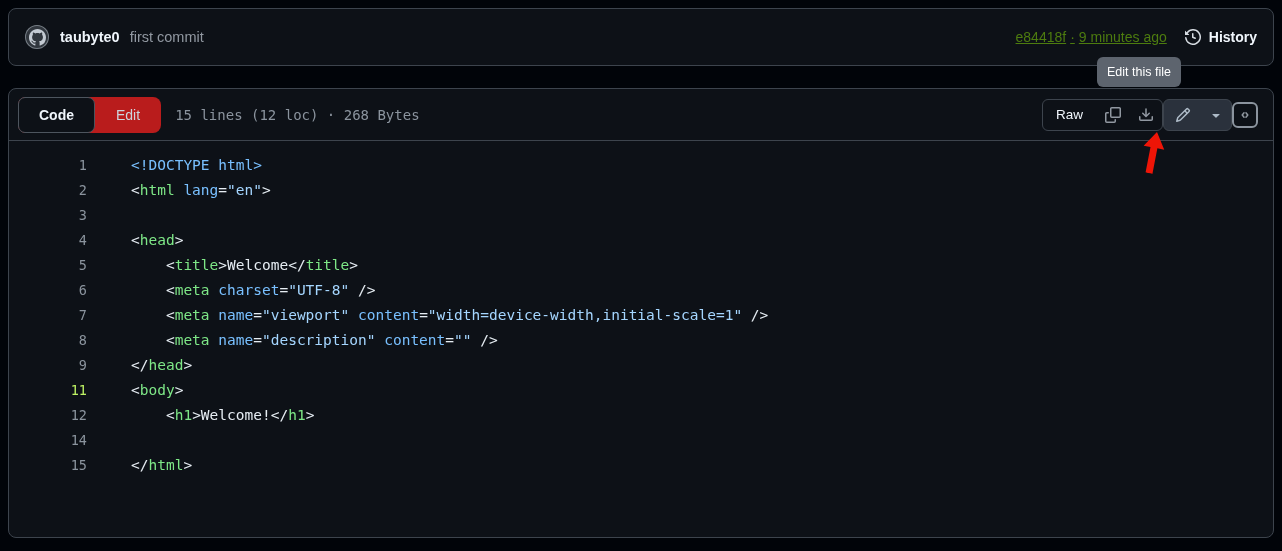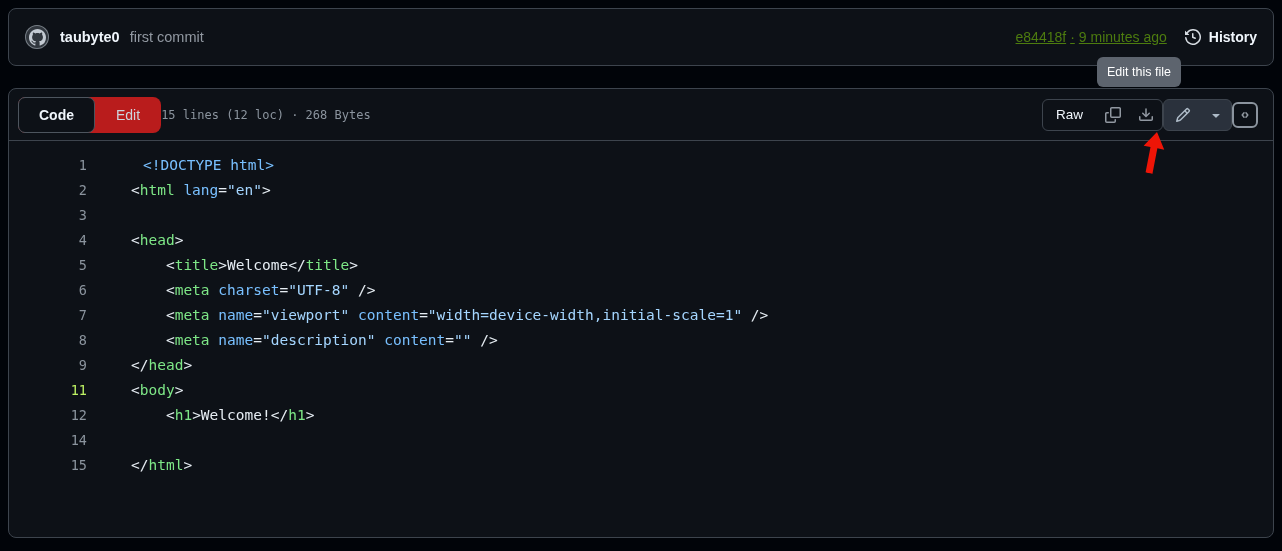--- a/index.html
+++ b/index.html
@@ -49,22 +49,22 @@
   }
   .seg {
     display:flex; align-items:center; padding:0 20px;
     font-size:14px; color:#cdd5dd; border-radius:7px;
     background:none; border:1px solid transparent; font-family:inherit; cursor:pointer;
   }
   .seg.active {
     background:#0d1117; border:1px solid #4d555e; color:#f0f6fc; font-weight:700;
   }
   .file-meta {
-    margin-left:0; font-family:"DejaVu Sans Mono", monospace;
-    font-size:12px; color:#8b949e; letter-spacing:0;
+    margin-left:14px; font-family:"DejaVu Sans Mono", monospace;
+    font-size:14px; color:#8b949e; letter-spacing:0;
   }
   .toolbar-right { margin-left:auto; display:flex; align-items:center; gap:0; }
   .btn-group {
     display:flex; align-items:stretch; height:32px;
     border:1px solid #3d444d; border-radius:6px; overflow:hidden;
   }
   .btn-group > * + * { border-left:1px solid #3d444d; }
   .tb-btn {
     display:flex; align-items:center; justify-content:center;
     background:none; border:none; color:#f0f6fc; font-size:13.5px; font-weight:500;
@@ -170,21 +170,21 @@
 
         <button class="symbols-btn">
           <svg width="14" height="14" viewBox="0 0 16 16">
             <path d="M6.9 5.4 4.8 8l2.1 2.6M9.1 5.4 11.2 8l-2.1 2.6" fill="none" stroke="currentColor" stroke-width="1.7" stroke-linecap="round" stroke-linejoin="round"></path>
           </svg>
         </button>
       </div>
     </div>
 
     <div class="code-area">
-        <div class="code-line"><span class="line-num" style="color: rgb(139, 148, 158);">1</span><span class="line-content"><span style="color: rgb(121, 192, 255); margin-left: 12px;">&lt;!DOCTYPE html&gt;</span></span></div>
+        <div class="code-line"><span class="line-num" style="color: rgb(139, 148, 158);">1</span><span class="line-content"><span style="color: rgb(121, 192, 255);">&lt;!DOCTYPE html&gt;</span></span></div>
         <div class="code-line"><span class="line-num" style="color: rgb(139, 148, 158);">2</span><span class="line-content"><span style="color: rgb(230, 237, 243);">&lt;</span><span style="color: rgb(126, 231, 135);">html</span><span style="color: rgb(230, 237, 243);"> </span><span style="color: rgb(121, 192, 255);">lang</span><span style="color: rgb(230, 237, 243);">=</span><span style="color: rgb(165, 214, 255);">"en"</span><span style="color: rgb(230, 237, 243);">&gt;</span></span></div>
         <div class="code-line"><span class="line-num" style="color: rgb(139, 148, 158);">3</span><span class="line-content"></span></div>
         <div class="code-line"><span class="line-num" style="color: rgb(139, 148, 158);">4</span><span class="line-content"><span style="color: rgb(230, 237, 243);">&lt;</span><span style="color: rgb(126, 231, 135);">head</span><span style="color: rgb(230, 237, 243);">&gt;</span></span></div>
         <div class="code-line"><span class="line-num" style="color: rgb(139, 148, 158);">5</span><span class="line-content"><span style="color: rgb(230, 237, 243);">    &lt;</span><span style="color: rgb(126, 231, 135);">title</span><span style="color: rgb(230, 237, 243);">&gt;Welcome&lt;/</span><span style="color: rgb(126, 231, 135);">title</span><span style="color: rgb(230, 237, 243);">&gt;</span></span></div>
         <div class="code-line"><span class="line-num" style="color: rgb(139, 148, 158);">6</span><span class="line-content"><span style="color: rgb(230, 237, 243);">    &lt;</span><span style="color: rgb(126, 231, 135);">meta</span><span style="color: rgb(230, 237, 243);"> </span><span style="color: rgb(121, 192, 255);">charset</span><span style="color: rgb(230, 237, 243);">=</span><span style="color: rgb(165, 214, 255);">"UTF-8"</span><span style="color: rgb(230, 237, 243);"> /&gt;</span></span></div>
         <div class="code-line"><span class="line-num" style="color: rgb(139, 148, 158);">7</span><span class="line-content"><span style="color: rgb(230, 237, 243);">    &lt;</span><span style="color: rgb(126, 231, 135);">meta</span><span style="color: rgb(230, 237, 243);"> </span><span style="color: rgb(121, 192, 255);">name</span><span style="color: rgb(230, 237, 243);">=</span><span style="color: rgb(165, 214, 255);">"viewport"</span><span style="color: rgb(230, 237, 243);"> </span><span style="color: rgb(121, 192, 255);">content</span><span style="color: rgb(230, 237, 243);">=</span><span style="color: rgb(165, 214, 255);">"width=device-width,initial-scale=1"</span><span style="color: rgb(230, 237, 243);"> /&gt;</span></span></div>
         <div class="code-line"><span class="line-num" style="color: rgb(139, 148, 158);">8</span><span class="line-content"><span style="color: rgb(230, 237, 243);">    &lt;</span><span style="color: rgb(126, 231, 135);">meta</span><span style="color: rgb(230, 237, 243);"> </span><span style="color: rgb(121, 192, 255);">name</span><span style="color: rgb(230, 237, 243);">=</span><span style="color: rgb(165, 214, 255);">"description"</span><span style="color: rgb(230, 237, 243);"> </span><span style="color: rgb(121, 192, 255);">content</span><span style="color: rgb(230, 237, 243);">=</span><span style="color: rgb(165, 214, 255);">""</span><span style="color: rgb(230, 237, 243);"> /&gt;</span></span></div>
         <div class="code-line"><span class="line-num" style="color: rgb(139, 148, 158);">9</span><span class="line-content"><span style="color: rgb(230, 237, 243);">&lt;/</span><span style="color: rgb(126, 231, 135);">head</span><span style="color: rgb(230, 237, 243);">&gt;</span></span></div>
         <div class="code-line"><span class="line-num" style="color: #bef264;">11</span><span class="line-content"><span style="color: rgb(230, 237, 243);">&lt;</span><span style="color: rgb(126, 231, 135);">body</span><span style="color: rgb(230, 237, 243);">&gt;</span></span></div>
         <div class="code-line"><span class="line-num" style="color: rgb(139, 148, 158);">12</span><span class="line-content"><span style="color: rgb(230, 237, 243);">    &lt;</span><span style="color: rgb(126, 231, 135);">h1</span><span style="color: rgb(230, 237, 243);">&gt;Welcome!&lt;/</span><span style="color: rgb(126, 231, 135);">h1</span><span style="color: rgb(230, 237, 243);">&gt;</span></span></div>

